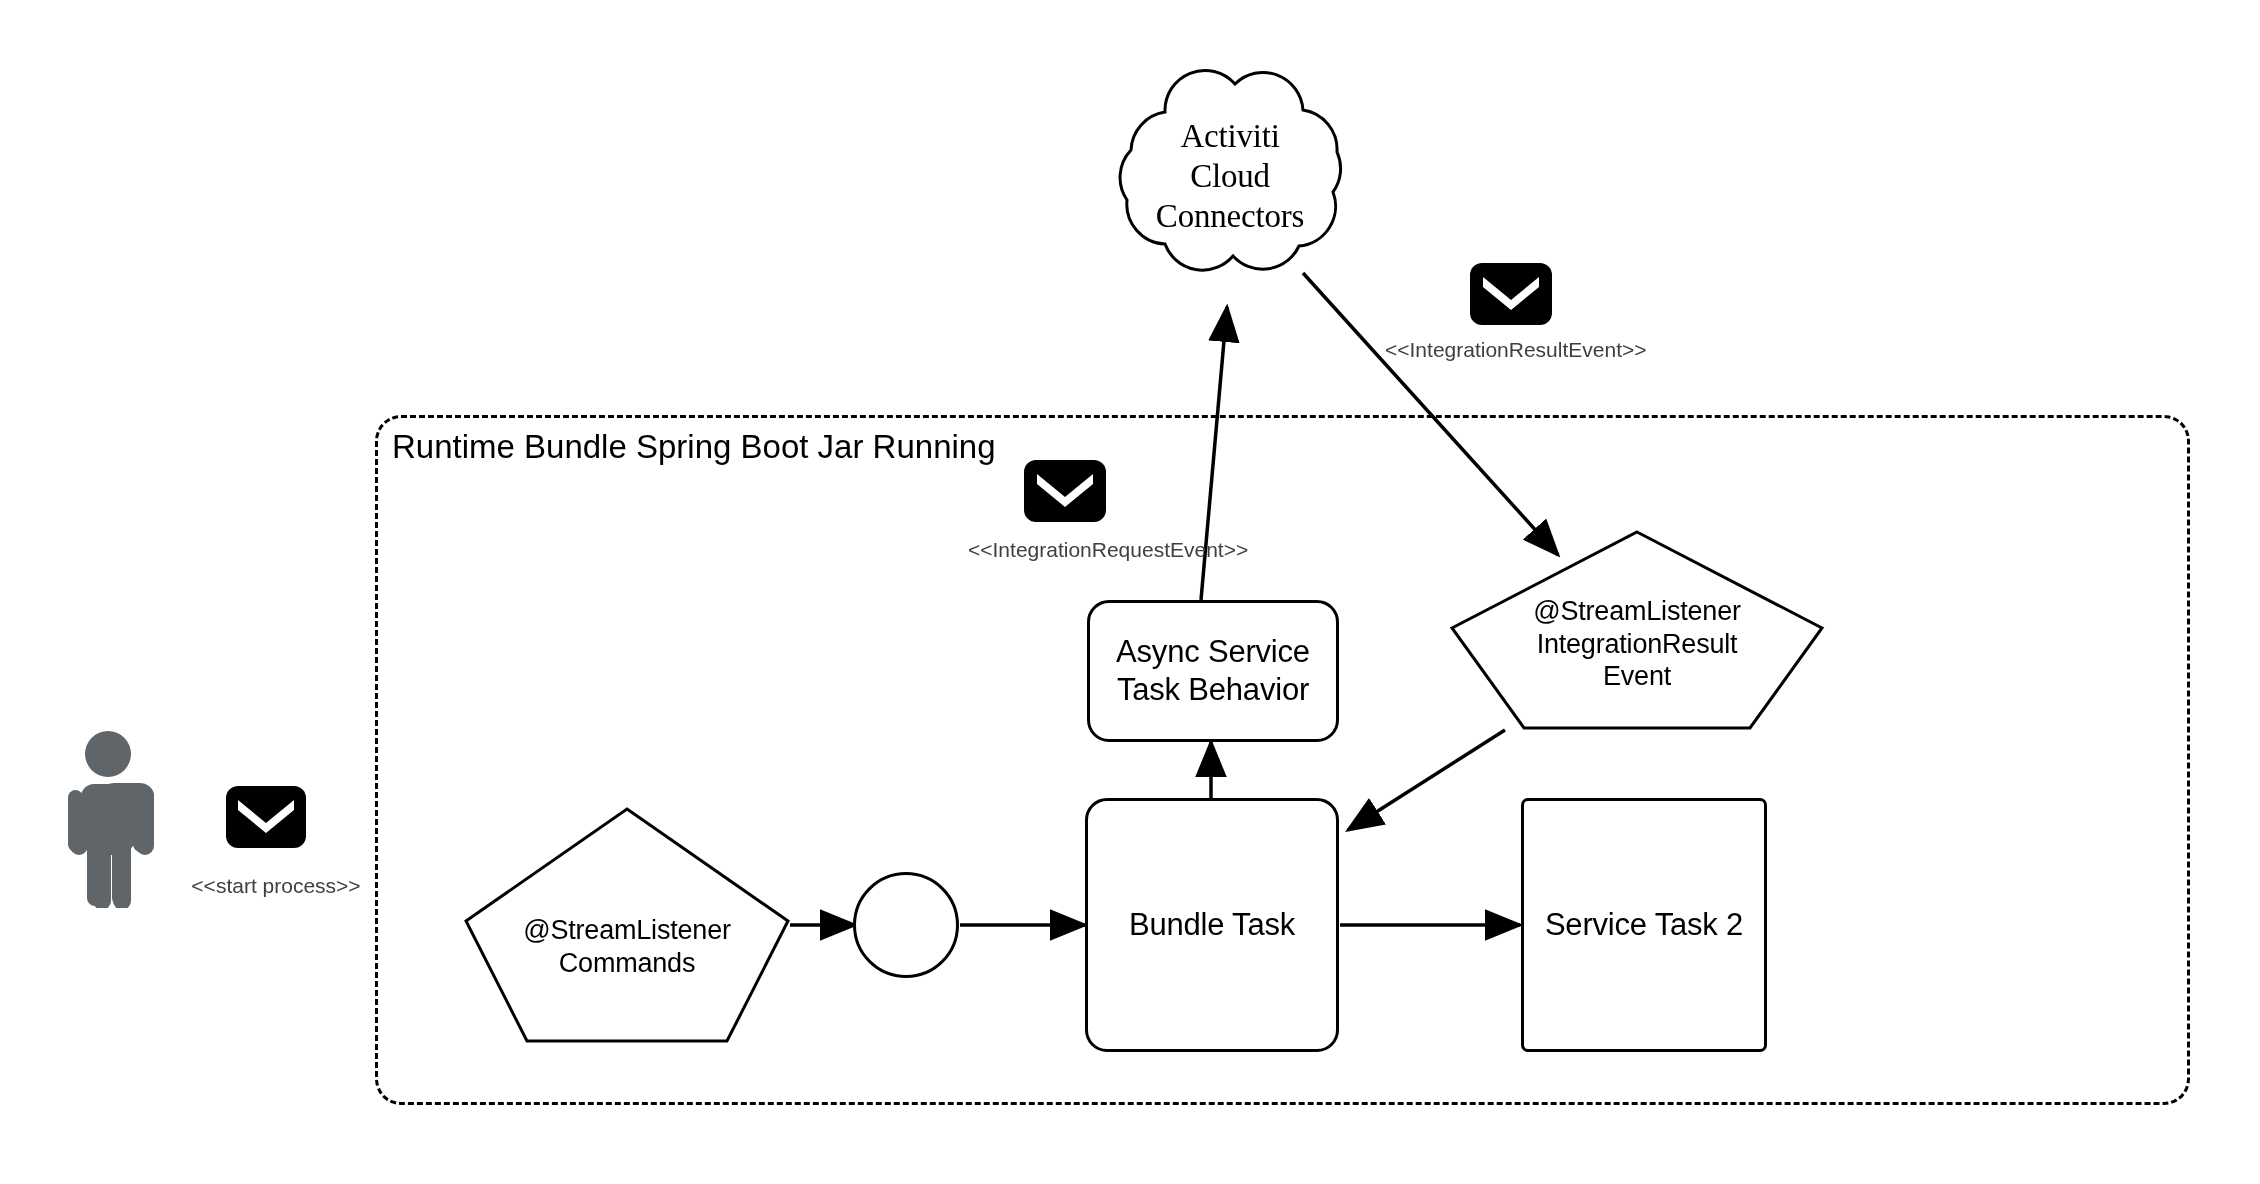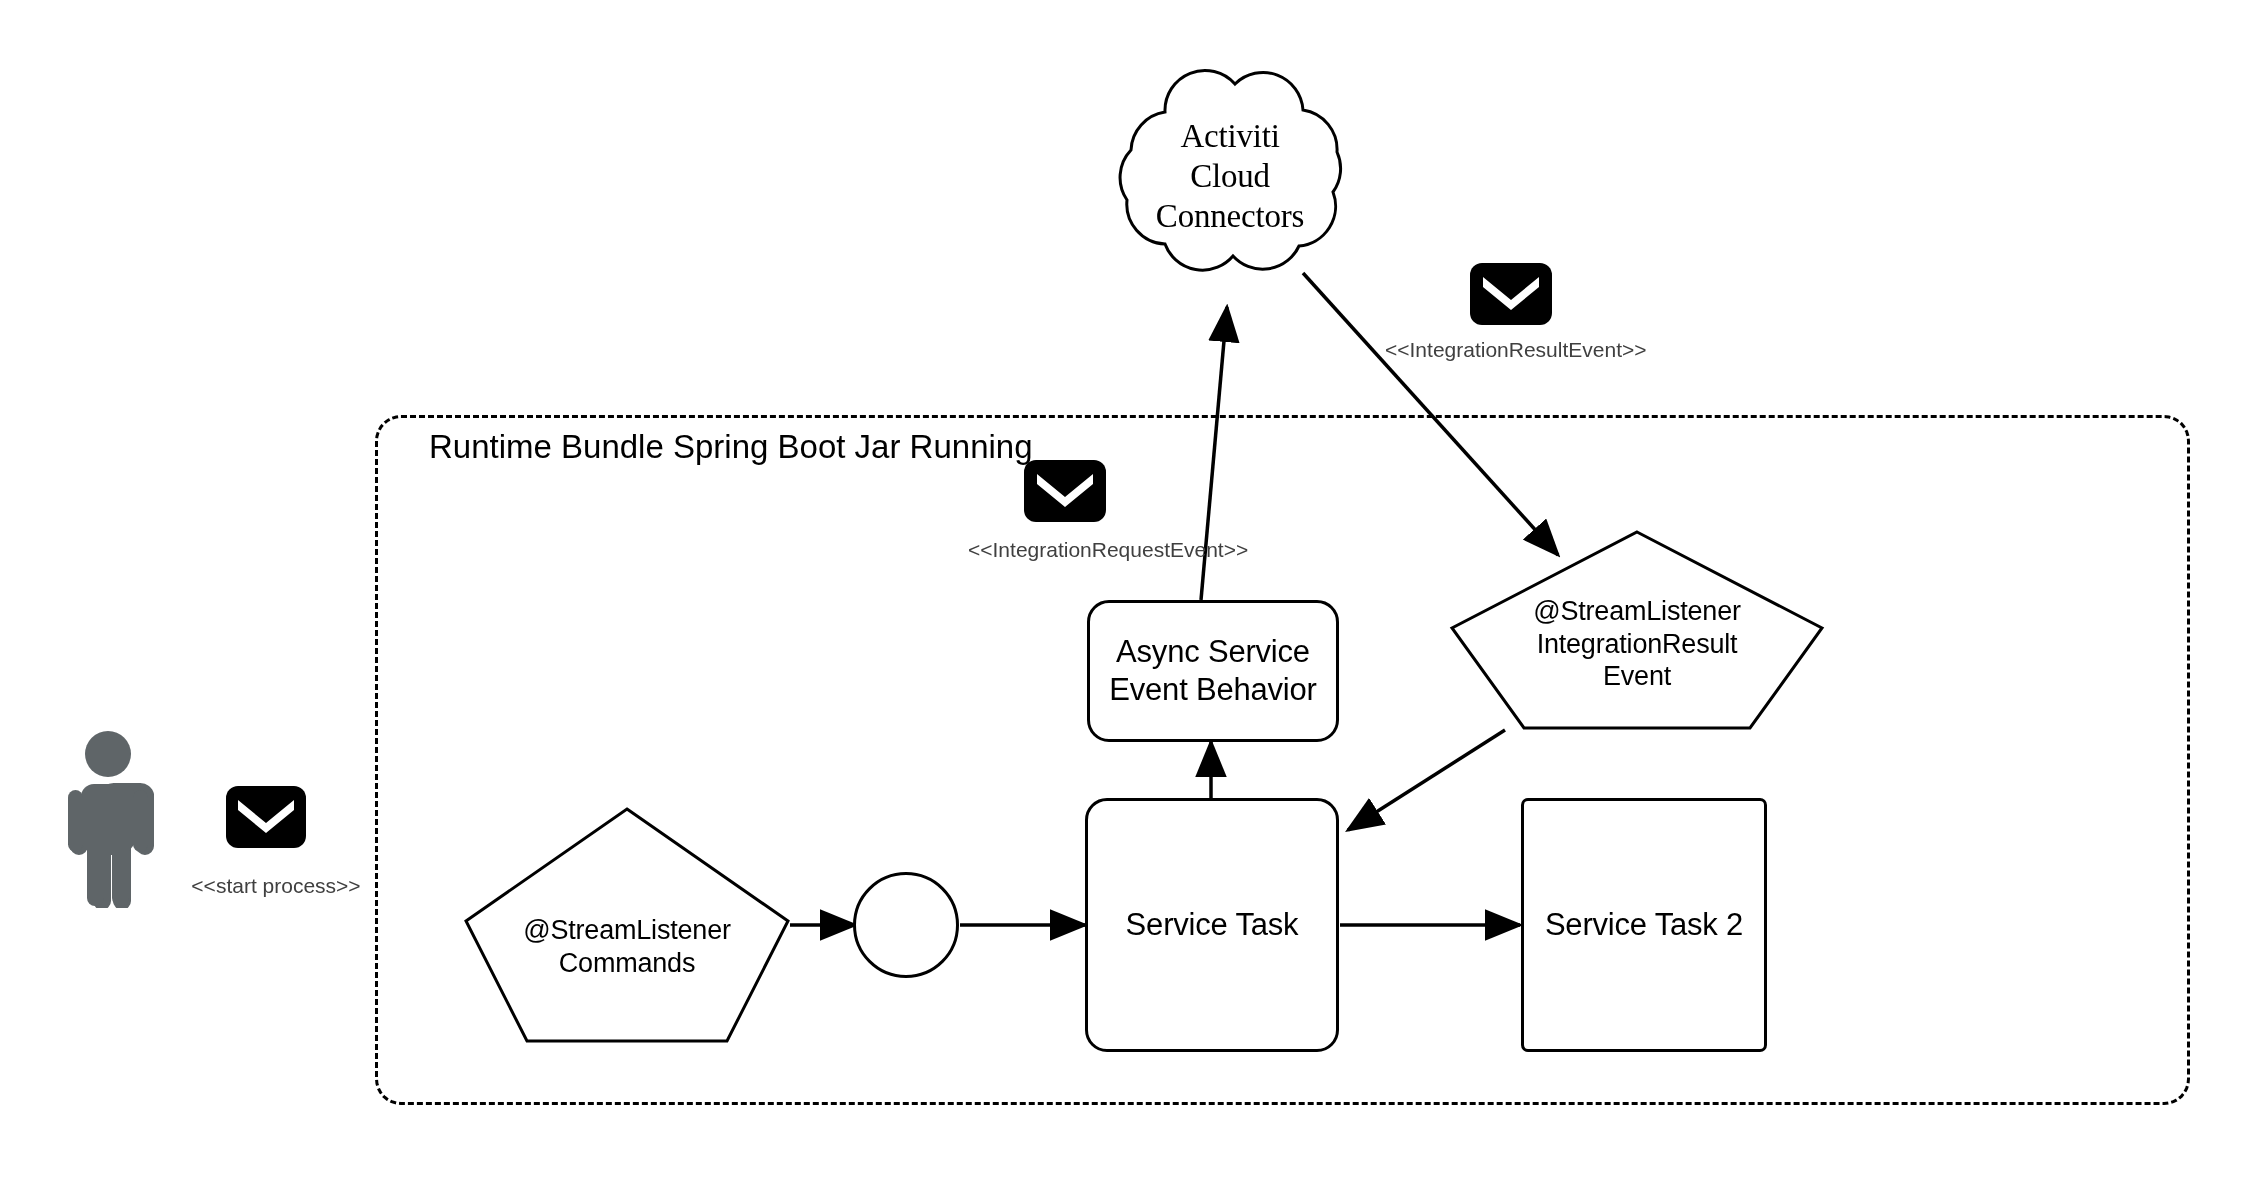--- a/index.html
+++ b/index.html
@@ -52,21 +52,20 @@
   .boundary {
     border: 3px dashed #000000;
     border-radius: 26px;
     background: transparent;
   }
   .boundary-title {
     position: absolute;
     color: #000000;
     font-size: 33px;
     white-space: nowrap;
-    margin-left: 37px;
   }
 
   
   .task-box {
     border: 3px solid #000000;
     border-radius: 22px;
     background: #ffffff;
   }
   .task-box .node-label { font-size: 31px; }
 
@@ -230,30 +229,30 @@
     <svg viewBox="0 0 330 240" preserveAspectRatio="none" xmlns="http://www.w3.org/2000/svg">
       <polygon points="165,4 326,116 265,236 65,236 4,116" fill="#ffffff" stroke="#000000" stroke-width="3" vector-effect="non-scaling-stroke"></polygon>
     </svg>
     <div class="node-label" style="padding-top:22px;">@StreamListener
 Commands</div>
   </div>
 
   <div class="node start-circle" style="left:853px; top:872px; width:106px; height:106px;"></div>
 
   <div class="node task-box" style="left:1085px; top:798px; width:254px; height:254px;">
-    <div class="node-label">Service Task</div>
+    <div class="node-label">Bundle Task</div>
   </div>
 
   <div class="node task-box" style="left:1521px; top:798px; width:246px; height:254px;border-radius:7px;">
     <div class="node-label">Service Task 2</div>
   </div>
 
   <div class="node task-box" style="left:1087px; top:600px; width:252px; height:142px;">
     <div class="node-label">Async Service
-Event Behavior</div>
+Task Behavior</div>
   </div>
 
   <div class="node pentagon" style="left:1448px; top:528px; width:378px; height:204px;">
     <svg viewBox="0 0 378 204" preserveAspectRatio="none" xmlns="http://www.w3.org/2000/svg">
       <polygon points="189,4 374,100 302,200 76,200 4,100" fill="#ffffff" stroke="#000000" stroke-width="3" vector-effect="non-scaling-stroke"></polygon>
     </svg>
     <div class="node-label" style="padding-top:14px;">@StreamListener
 IntegrationResult
 Event</div>
   </div>

